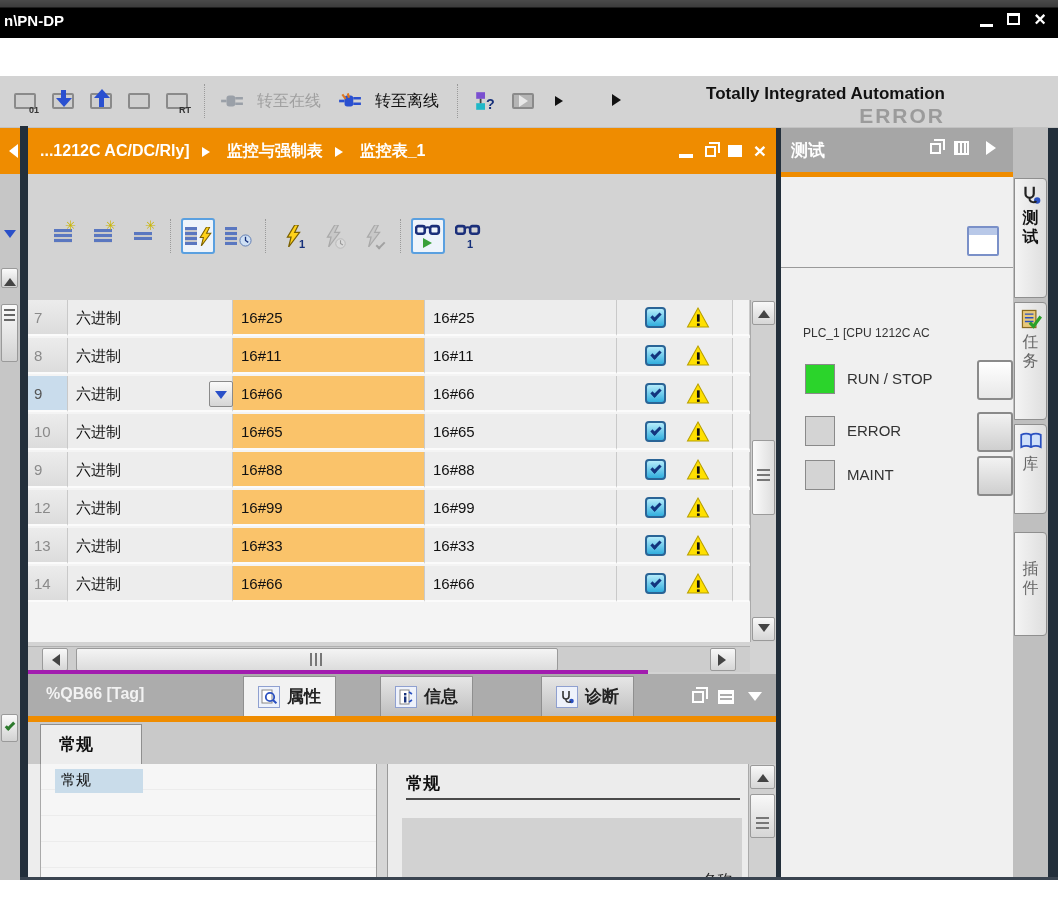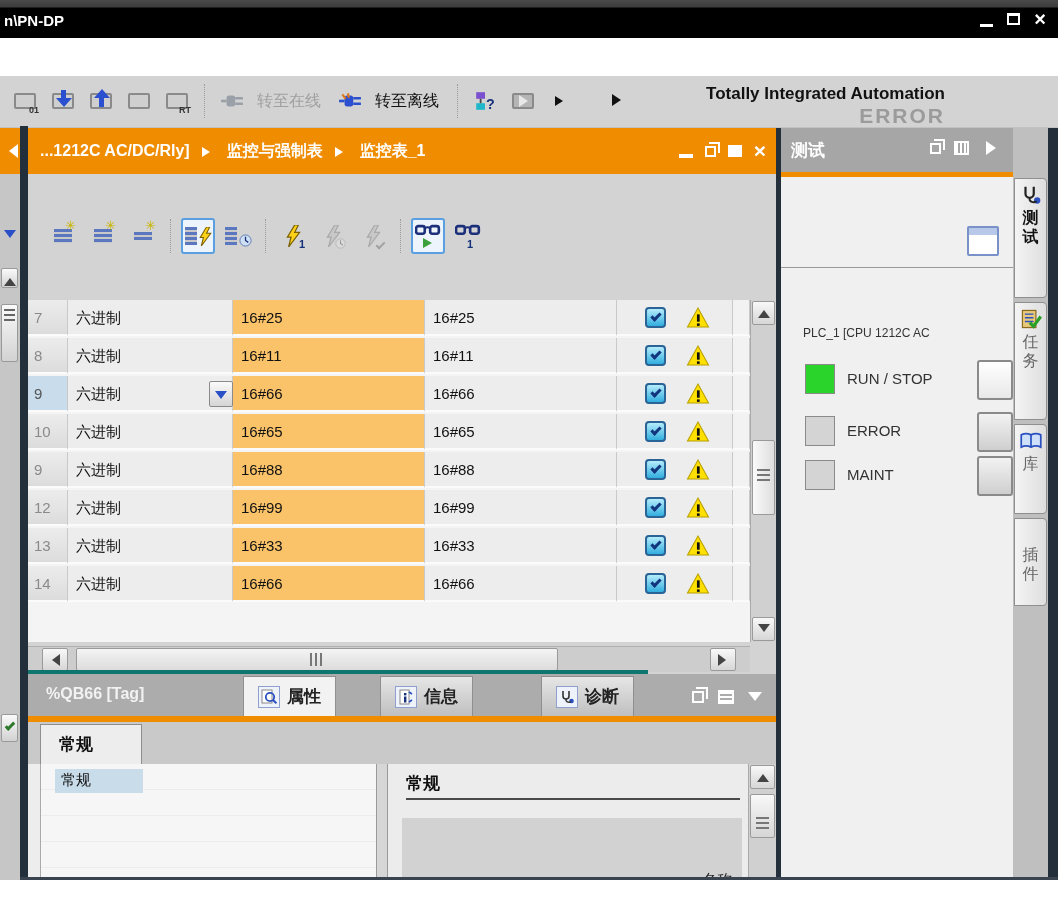--- a/index.html
+++ b/index.html
@@ -100,21 +100,21 @@
   .tri-r-d{border:6px solid transparent;border-left:8px solid #444;margin-left:4px;}
   .vthumb{position:absolute;left:1px;top:140px;width:23px;height:75px;background:linear-gradient(90deg,#fafafa,#dedede);border:1px solid #9a9a9a;border-radius:2px;}
   .grip-lines{background:repeating-linear-gradient(180deg,#777 0 2px,transparent 2px 5px);width:13px;height:13px;margin:28px auto 0;}
 
   .hscroll{position:absolute;left:0;top:518px;width:722px;height:26px;background:#cdcdcd;border-top:1px solid #b0b0b0;}
   .hbtn{position:absolute;top:1px;width:26px;height:23px;background:linear-gradient(#f8f8f8,#d6d6d6);border:1px solid #9a9a9a;border-radius:2px;display:flex;align-items:center;justify-content:center;}
   .hthumb{position:absolute;left:48px;top:1px;width:482px;height:23px;background:linear-gradient(#f4f4f4,#dcdcdc);border:1px solid #9a9a9a;border-radius:2px;}
   .grip-v{background:repeating-linear-gradient(90deg,#777 0 2px,transparent 2px 5px);width:15px;height:13px;margin:4px auto 0;}
 
   
-  .insp{position:absolute;left:0;top:542px;width:620px;height:210px;background:#c9c9c9;border-top:4px solid #0f766e;}
+  .insp{position:absolute;left:0;top:542px;width:620px;height:210px;background:#c9c9c9;border-top:4px solid #a21caf;}
   .ihead{position:absolute;left:0;top:0;width:748px;height:42px;background:#acacac;}
   .ictx{position:absolute;left:18px;top:11px;color:#f2f2f2;font-size:16px;font-weight:bold;}
   .itab{position:absolute;top:2px;height:40px;border:1px solid #8f8f8f;border-bottom:none;display:flex;align-items:center;gap:7px;padding:0 14px;font-size:17px;font-weight:bold;background:linear-gradient(#e6e6e6,#bfbfbf);color:#222;}
   .itab.act{background:#f2f2f2;}
   .tabico{width:22px;height:22px;background:#eef2fb;border:1px solid #8fa0d0;display:flex;align-items:center;justify-content:center;}
   .iheadicons{position:absolute;right:14px;top:12px;display:flex;gap:14px;align-items:center;}
   .ih-pages{width:12px;height:12px;border:2px solid #fff;box-shadow:3px -3px 0 -1px #acacac,4px -4px 0 0 #fff;}
   .ih-list{width:16px;height:14px;border:2px solid #fff;background:repeating-linear-gradient(180deg,#fff 0 2px,transparent 2px 4px);}
   .ih-dd{width:0;height:0;border:7px solid transparent;border-top:9px solid #fff;margin-top:6px;}
   .orangebar{position:absolute;left:0;top:42px;width:748px;height:6px;background:#ef8c00;}
@@ -643,21 +643,21 @@
         </svg>
       <div class="vlabel">任务</div>
     </div>
     <div class="stab" style="top:296px;height:90px">
       <svg class="sico" viewBox="0 0 18 14">
           <path d="M9 2 Q5 0 1 2 V12 Q5 10 9 12 Q13 10 17 12 V2 Q13 0 9 2 Z" fill="#cfe0fa" stroke="#2a50c0" stroke-width="1.4"></path>
           <path d="M9 2 V12" stroke="#2a50c0" stroke-width="1.4"></path>
         </svg>
       <div class="vlabel">库</div>
     </div>
-    <div class="stab" style="top:390px;height:88px">
+    <div class="stab" style="top:404px;height:104px">
       <div class="vlabel" style="margin-top:26px">插件</div>
     </div>
   </div>
 
   <div class="abs vdiv3"></div>
   <div class="abs botline"></div>
   <div class="abs brandarrow"></div>
 </div>
 
 </body></html>

